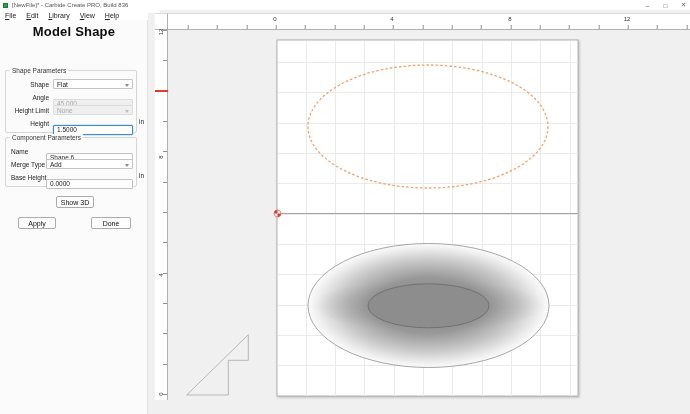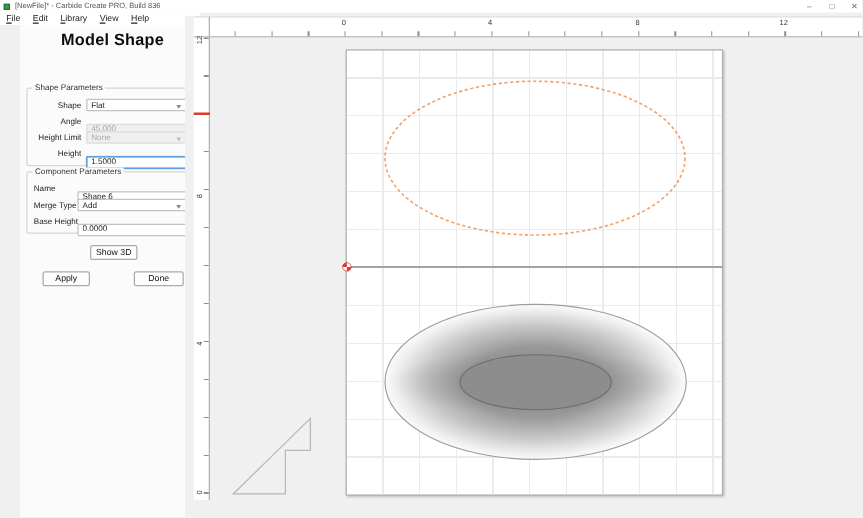--- a/index.html
+++ b/index.html
@@ -16,21 +16,21 @@
   .win-btn { font-size:6.5px; color:#666; width:9px; text-align:center; cursor:default; }
 
   
   .menubar { position:absolute; left:0; top:10px; width:160px; height:10px;
              background:#ffffff; display:flex; align-items:center; }
   .menu-item { font-size:7px; color:#222; padding:0 5px; white-space:nowrap; }
   .menu-item::first-letter { text-decoration:underline; }
 
   
   .panel { position:absolute; left:0; top:20px; width:148px; height:394px;
-           background:#fbfbfb; border-right:1px solid #e2e2e2;margin-left:16px; }
+           background:#fbfbfb; border-right:1px solid #e2e2e2; }
   .panel-title { position:absolute; left:0; top:4px; width:148px; text-align:center;
                  font-size:13px; font-weight:bold; color:#0c0c0c; letter-spacing:0.2px; }
   .groupbox { position:absolute; left:5px; width:132px; border:1px solid #d6d6d6;
               border-radius:2px; padding:8px 3px 4px 3px; }
   .gb1 { top:50px; }
   .gb2 { top:117px; }
   .legend { position:absolute; top:-4px; left:4px; background:#fbfbfb; padding:0 2px;
             font-size:6.5px; color:#333; white-space:nowrap; }
   .row { display:flex; align-items:center; height:10px; margin-bottom:3px; }
   .row:last-child { margin-bottom:0; }

